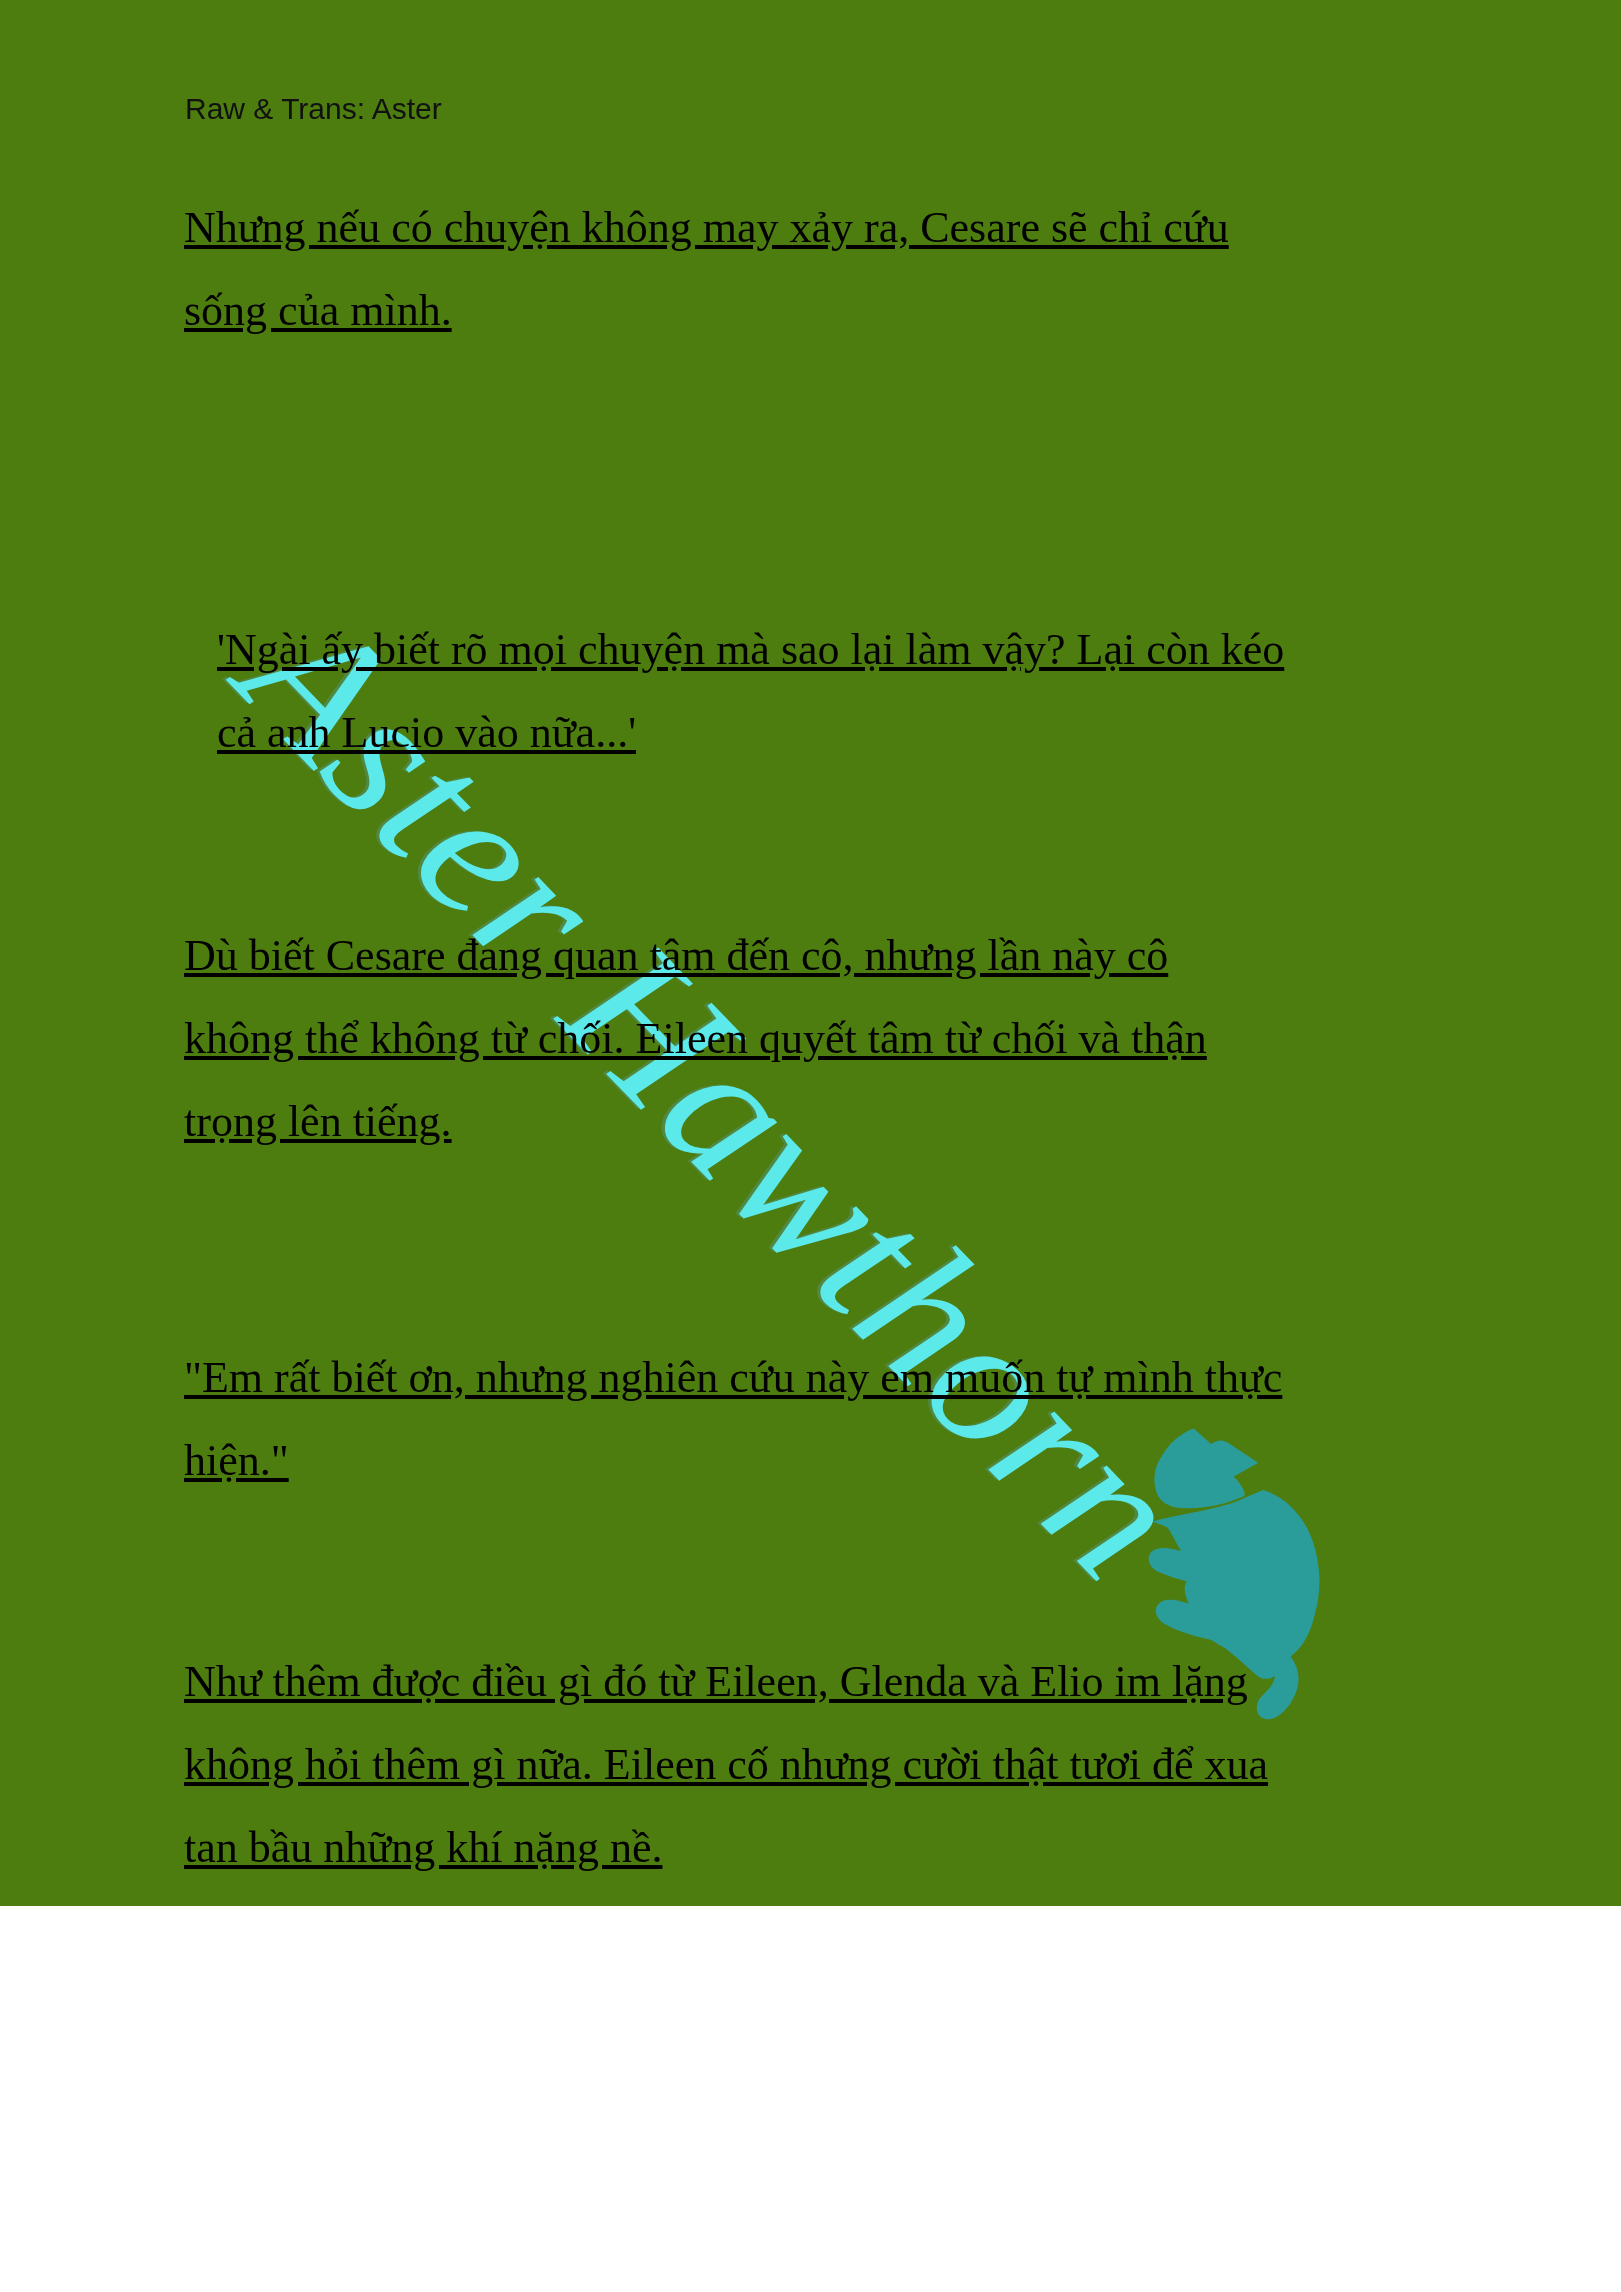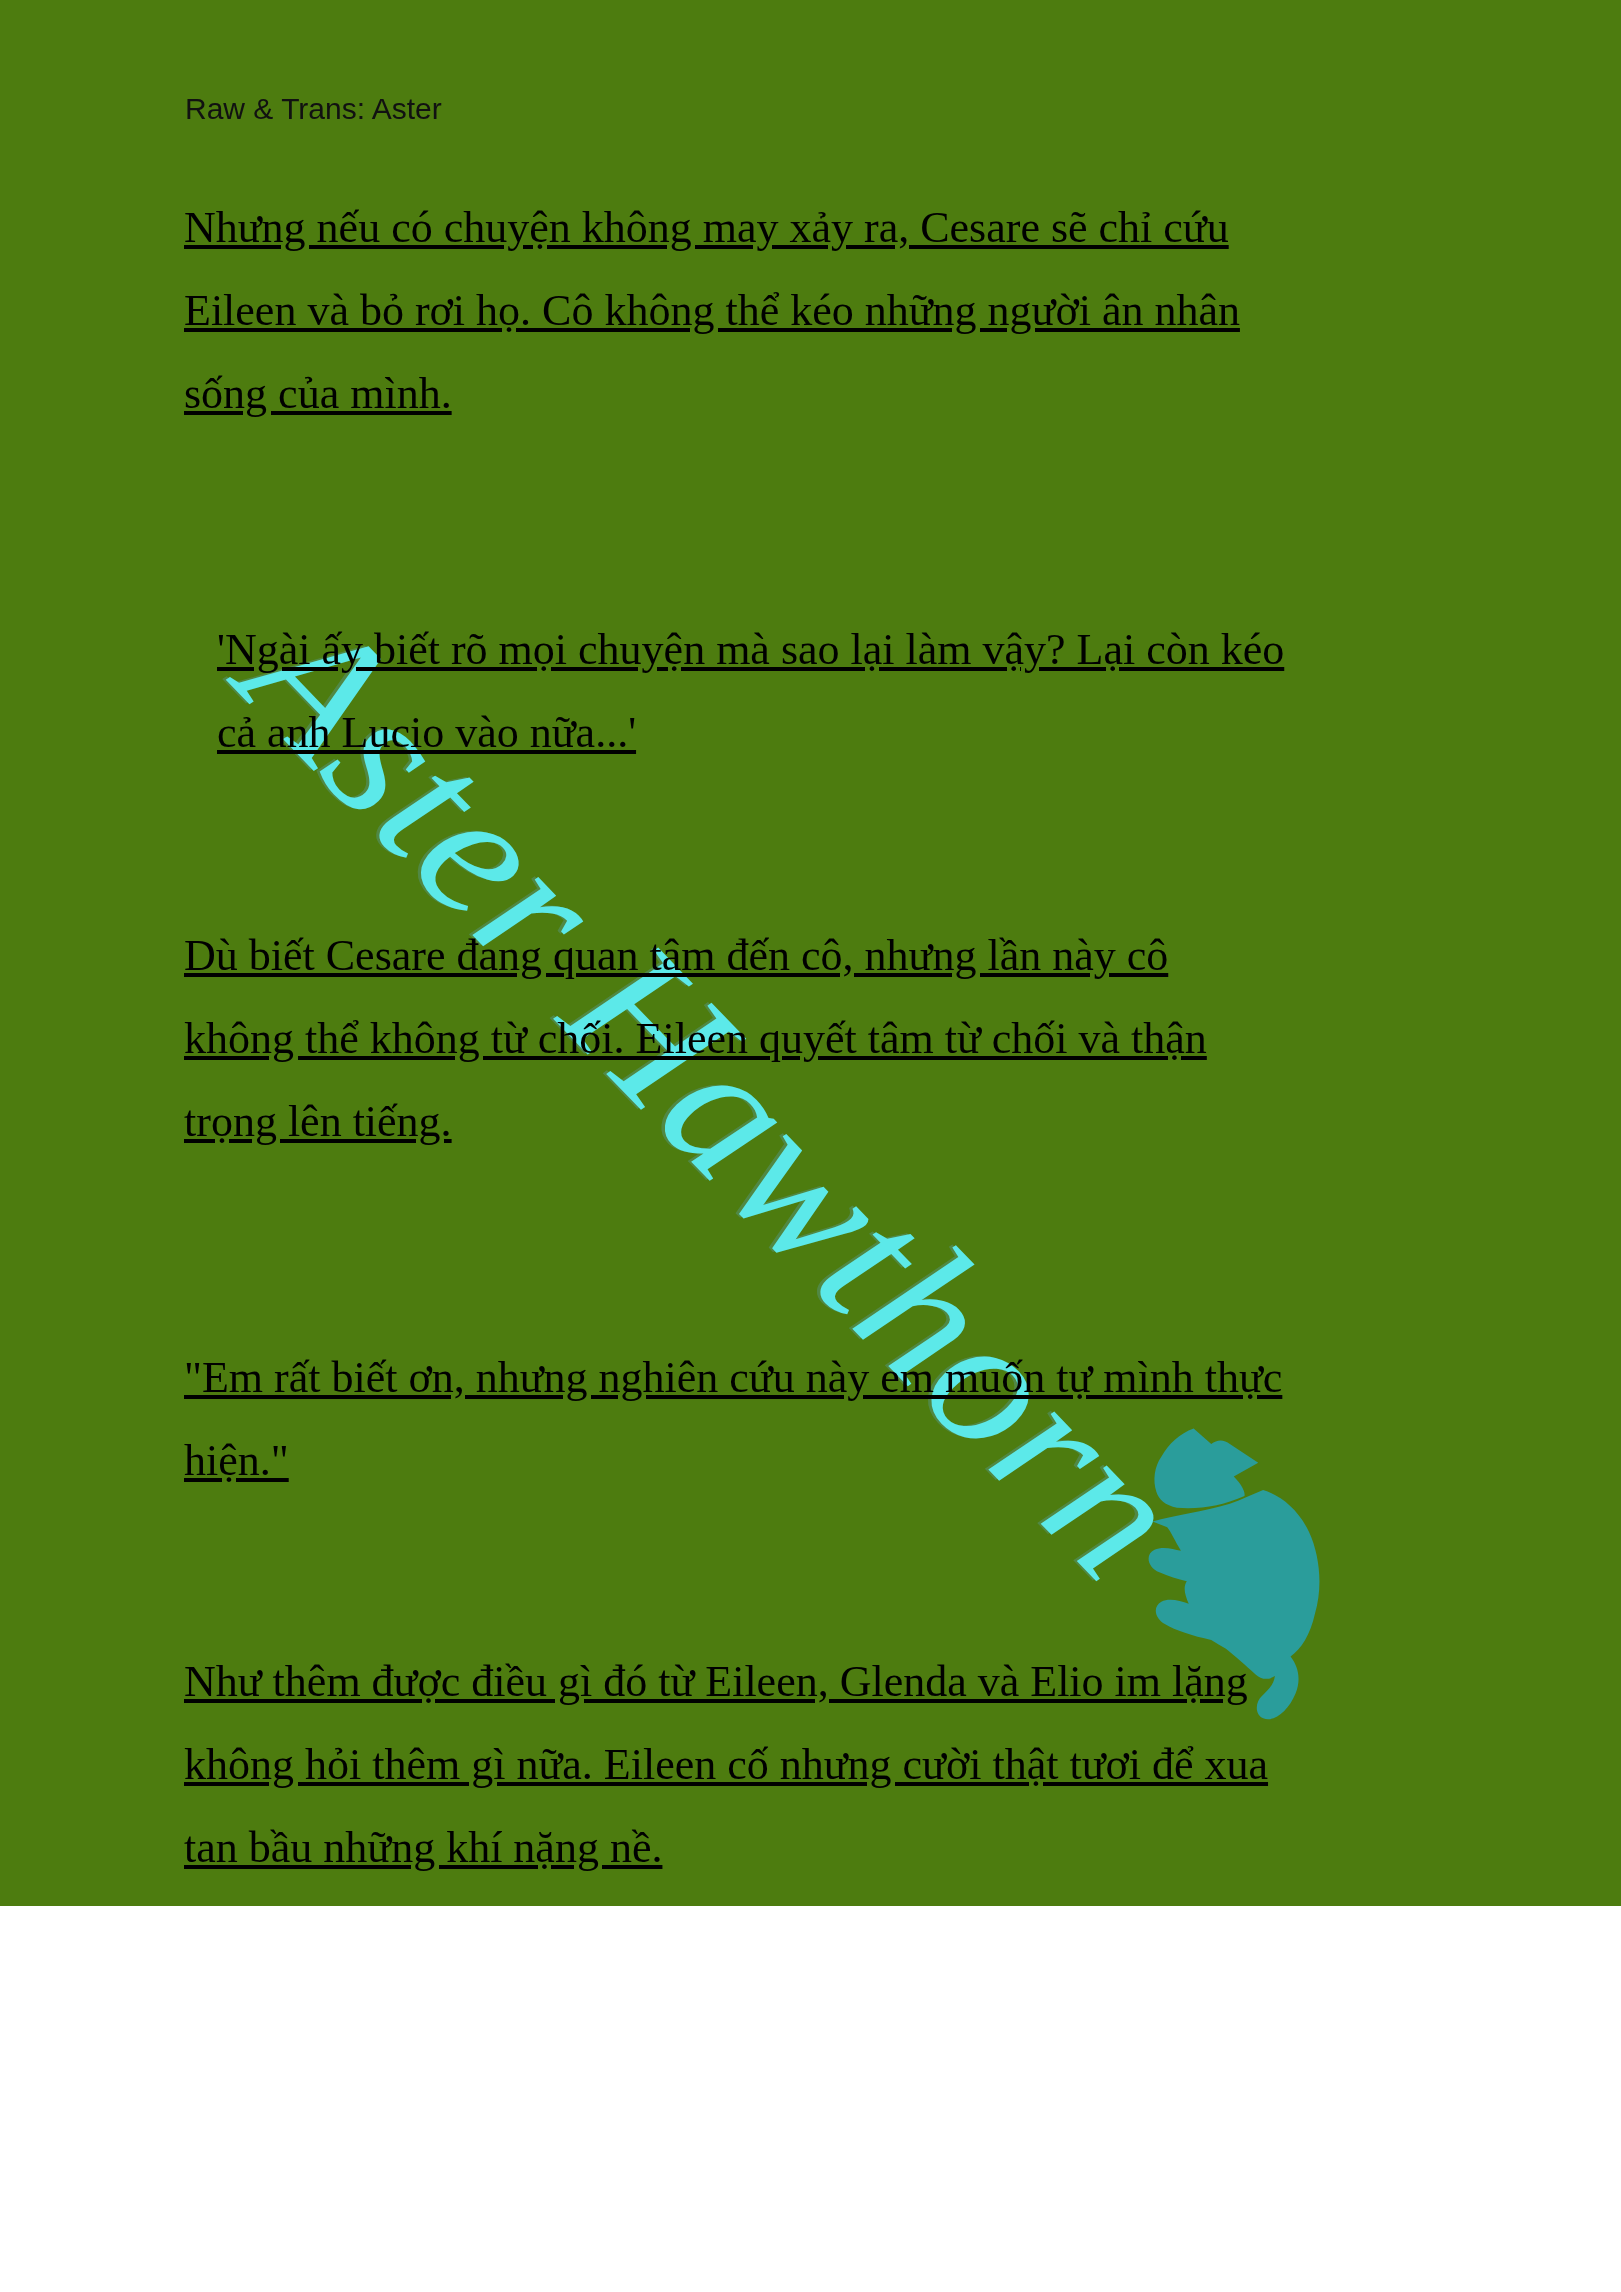--- a/index.html
+++ b/index.html
@@ -122,21 +122,20 @@
         C 28 169, 25 156, 35 151
         C 43 147, 54 150, 62 152
         C 56 142, 52 133, 48 128
         Z"></path>
     </g>
   </svg>
 
   <div class="body-text">
       <div class="para para-1">
         <div class="line">Nhưng nếu có chuyện không may xảy ra, Cesare sẽ chỉ cứu</div>
-        <div class="line">Eileen và bỏ rơi họ. Cô không thể kéo những người ân nhân</div>
         <div class="line">sống của mình.</div>
       </div>
       <div class="para para-2">
         <div class="line">'Ngài ấy biết rõ mọi chuyện mà sao lại làm vậy? Lại còn kéo</div>
         <div class="line">cả anh Lucio vào nữa...'</div>
       </div>
       <div class="para para-3">
         <div class="line">Dù biết Cesare đang quan tâm đến cô, nhưng lần này cô</div>
         <div class="line">không thể không từ chối. Eileen quyết tâm từ chối và thận</div>
         <div class="line">trọng lên tiếng.</div>

